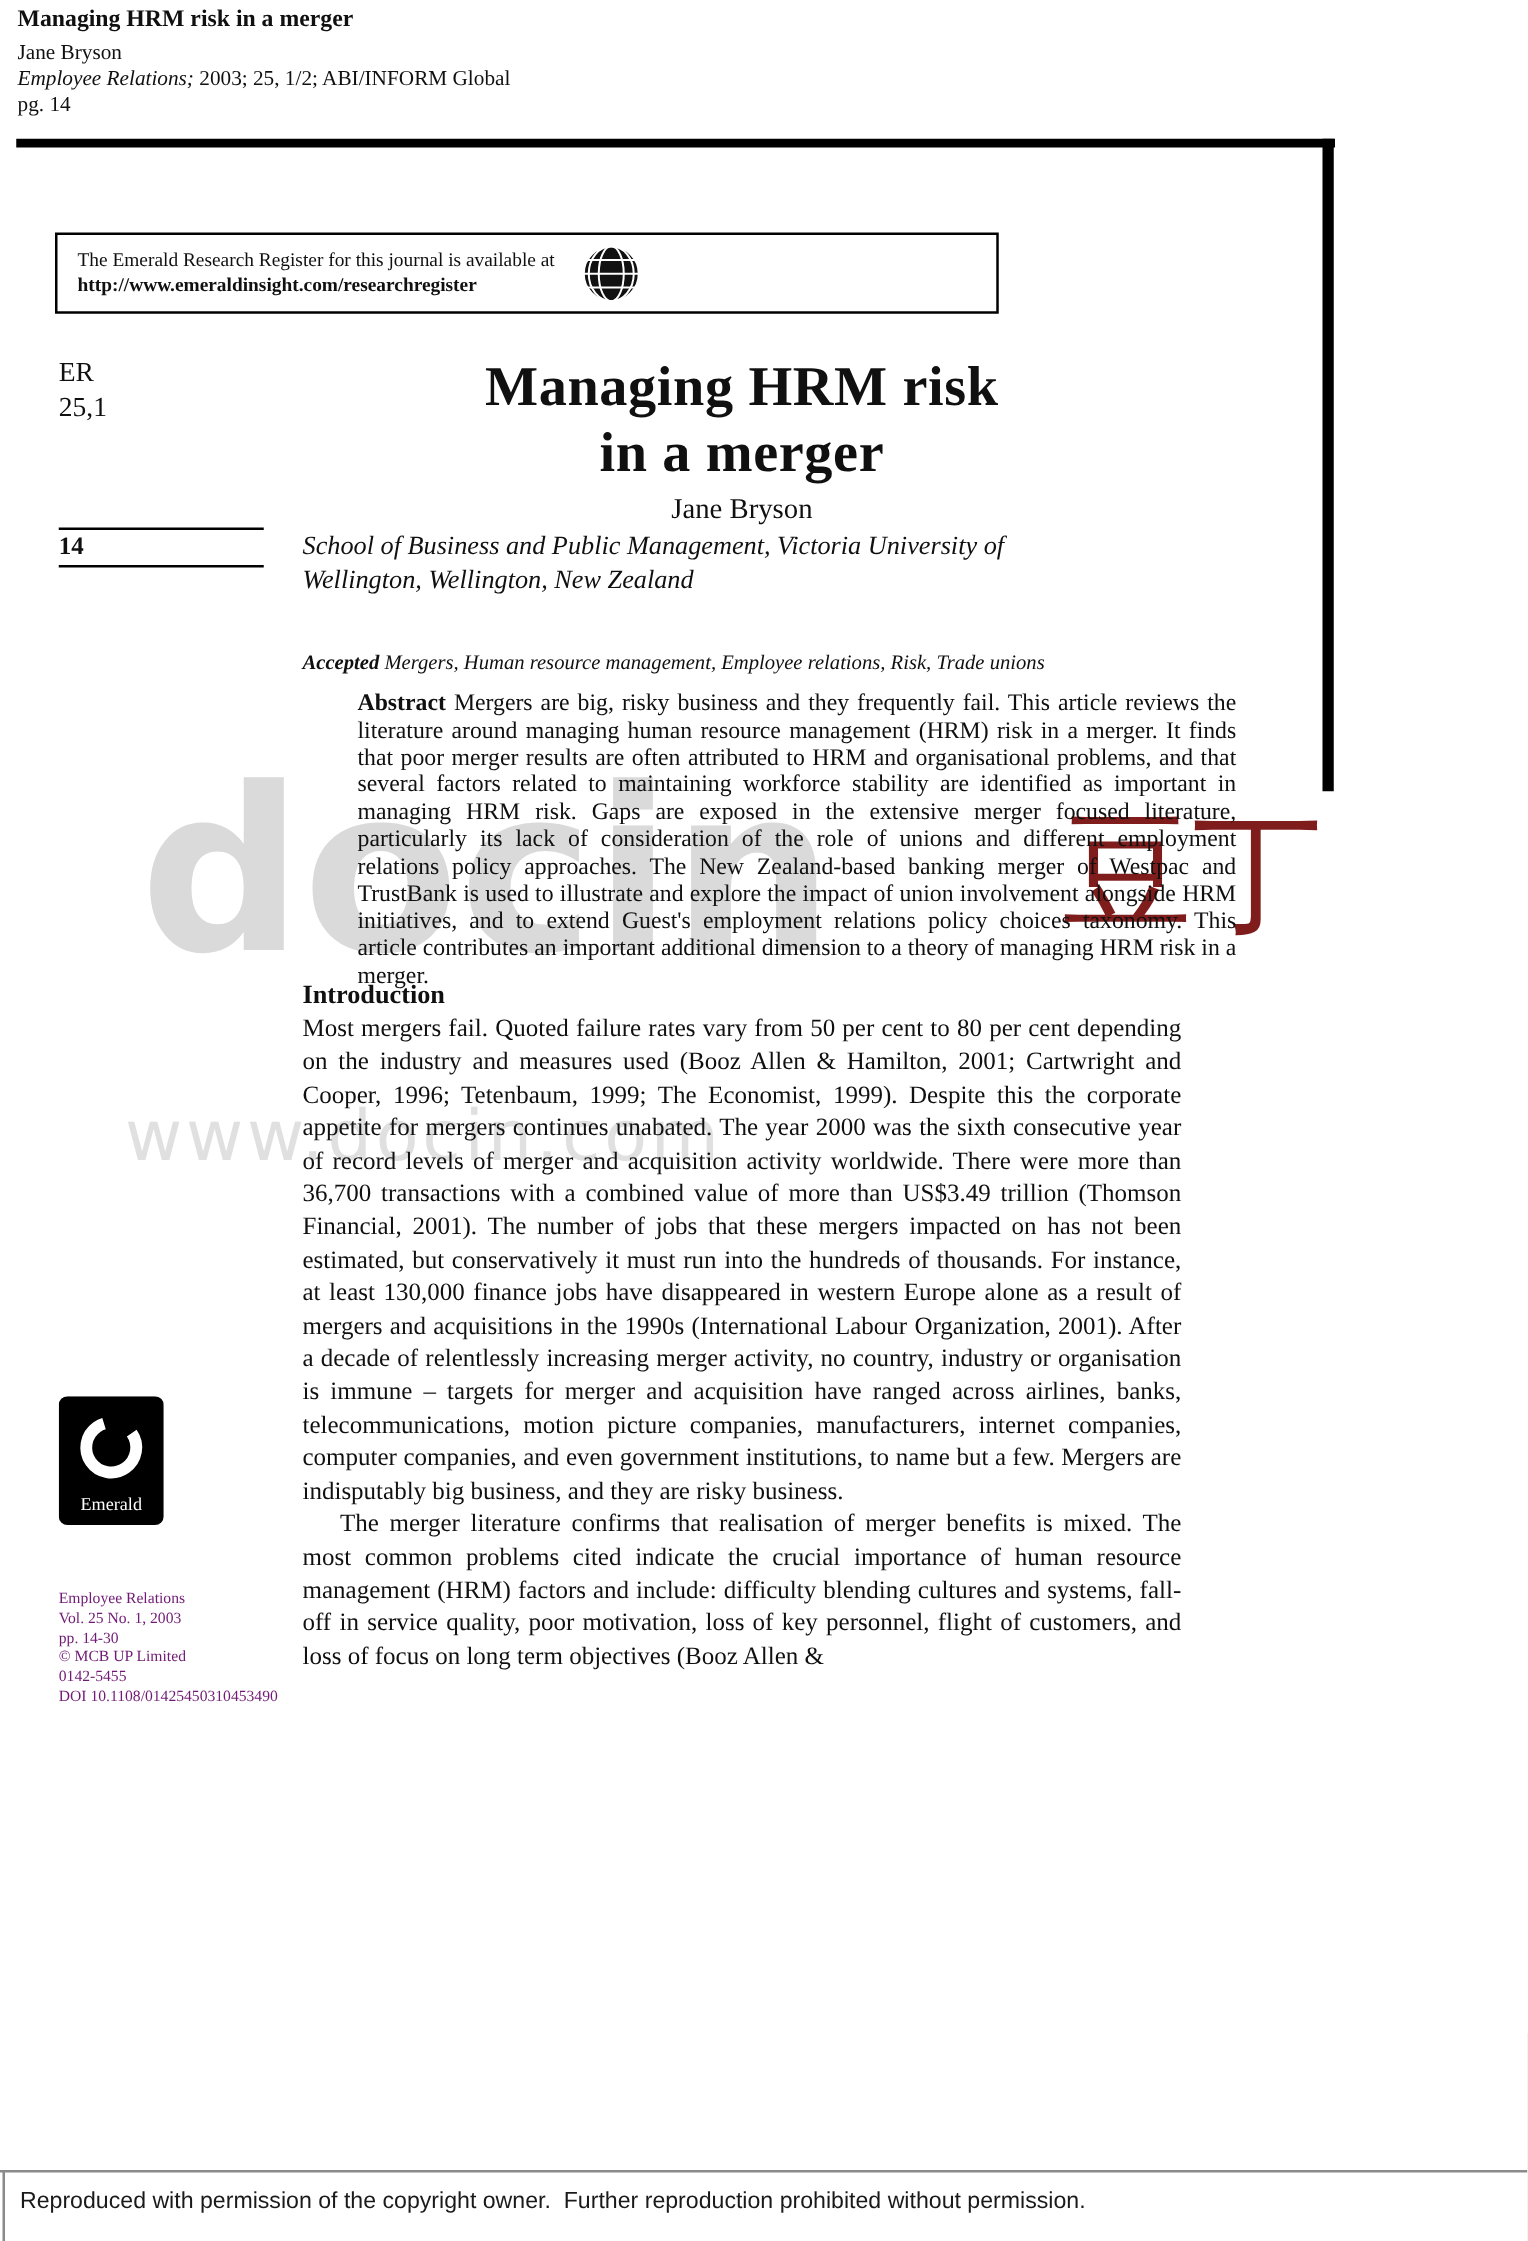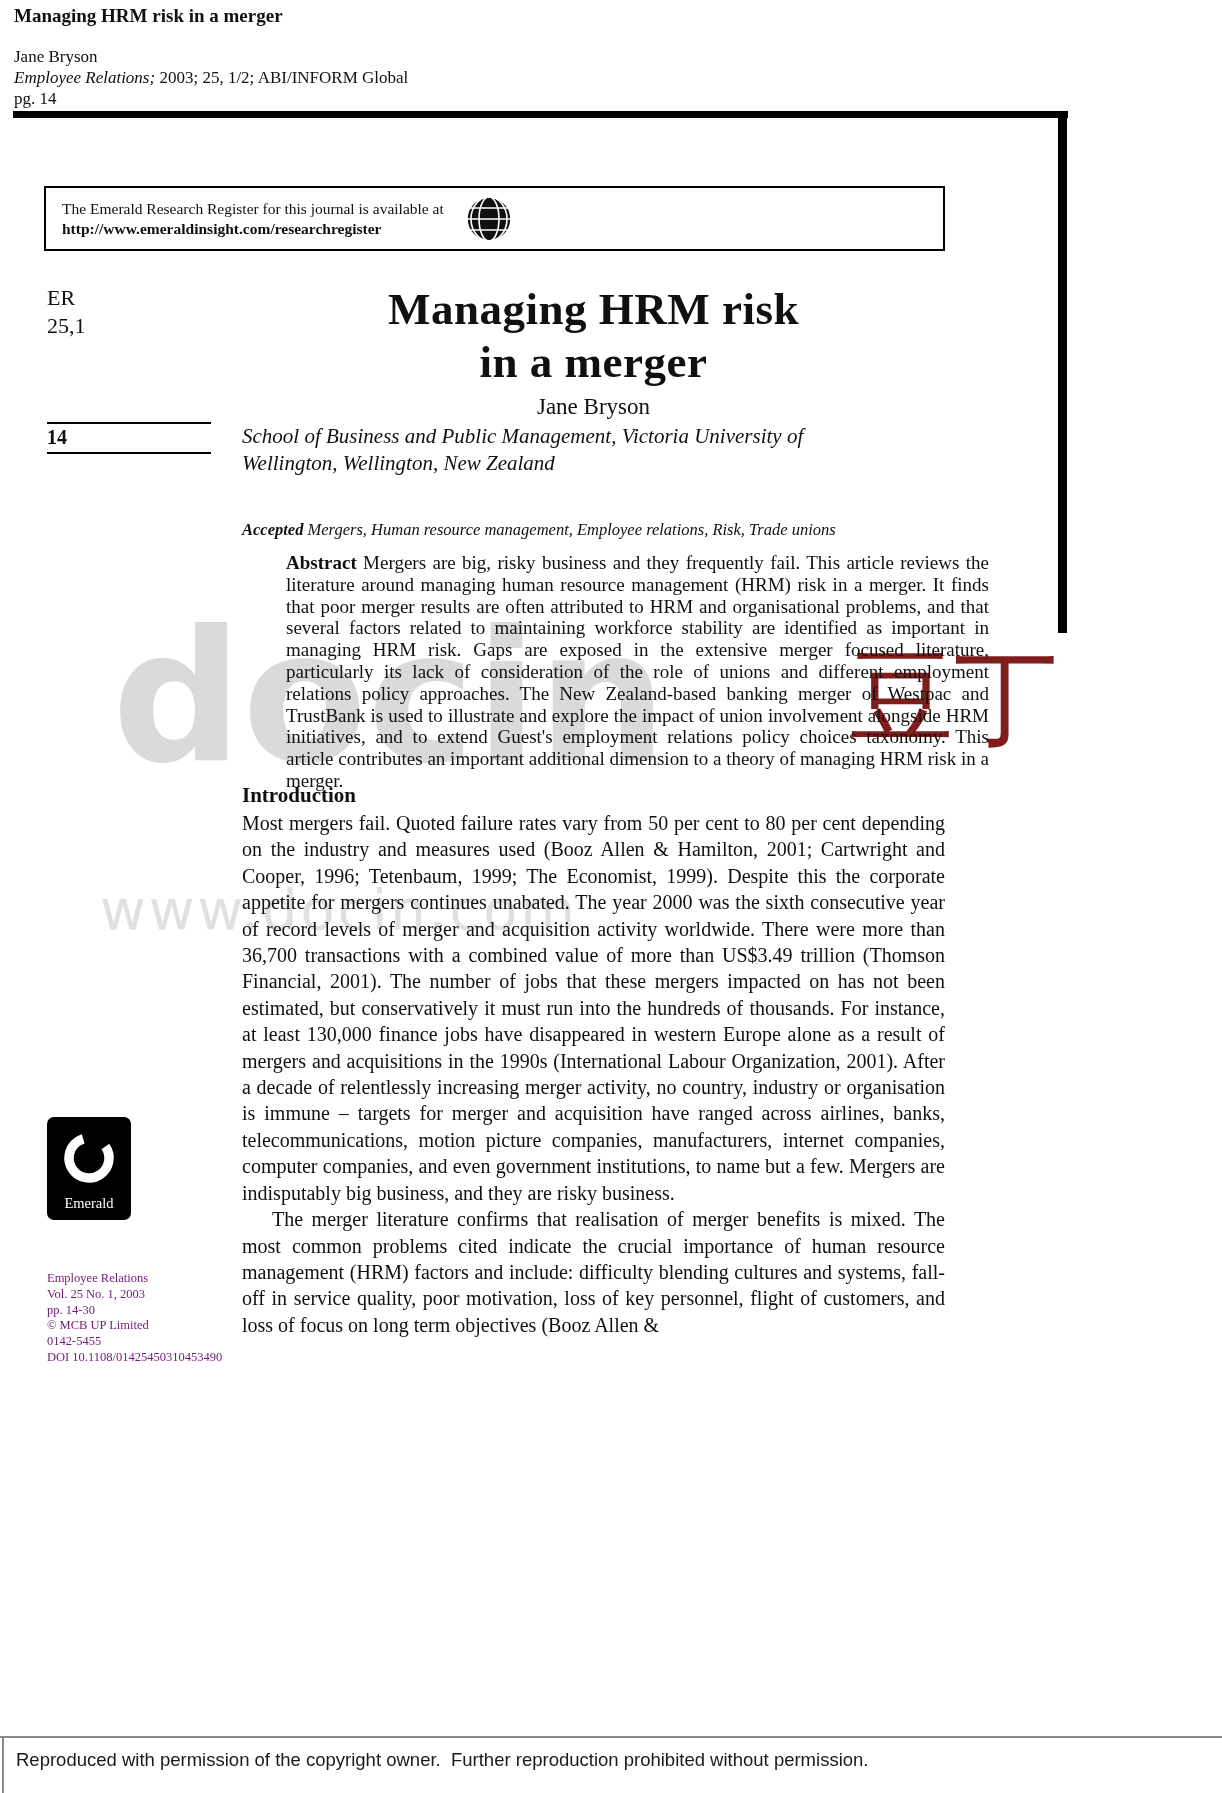--- a/index.html
+++ b/index.html
@@ -6,31 +6,31 @@
   html,body { background:#e9e9e9; }
   .page {
     position:relative; width:1222px; height:1793px; margin:0 auto;
     background:#ffffff; font-family:"Liberation Serif", serif; color:#101010;
     overflow:hidden;
   }
   .abs { position:absolute; }
 
   
   .cite { left:14px; top:5px; }
-  .cite-title { font-size:19px; font-weight:bold; margin-bottom:19px; }
+  .cite-title { font-size:19px; font-weight:bold; margin-bottom:4px; }
   .cite-sub { font-size:17px; line-height:21px; }
   .ital { font-style:italic; }
 
   
   .top-rule { left:13px; top:111px; width:1055px; height:7px; background:#000; }
   .right-bar { left:1058px; top:111px; width:9px; height:522px; background:#000; }
 
   
   .register {
-    left:44px; top:186px; width:901px; height:65px; border:2px solid #000;
+    left:44px; top:186px; width:755px; height:65px; border:2px solid #000;
     display:flex; align-items:center; padding:0 16px;
   }
   .reg-col { font-size:15.5px; line-height:20px; }
   .reg-left { width:398px; }
   .reg-right { flex:1; }
   .reg-url { font-weight:bold; }
   .globe { width:46px; height:46px; margin:0 14px 0 6px; flex:0 0 auto; }
 
   
   .er-code { left:47px; top:284px; font-size:22px; line-height:28px; }

